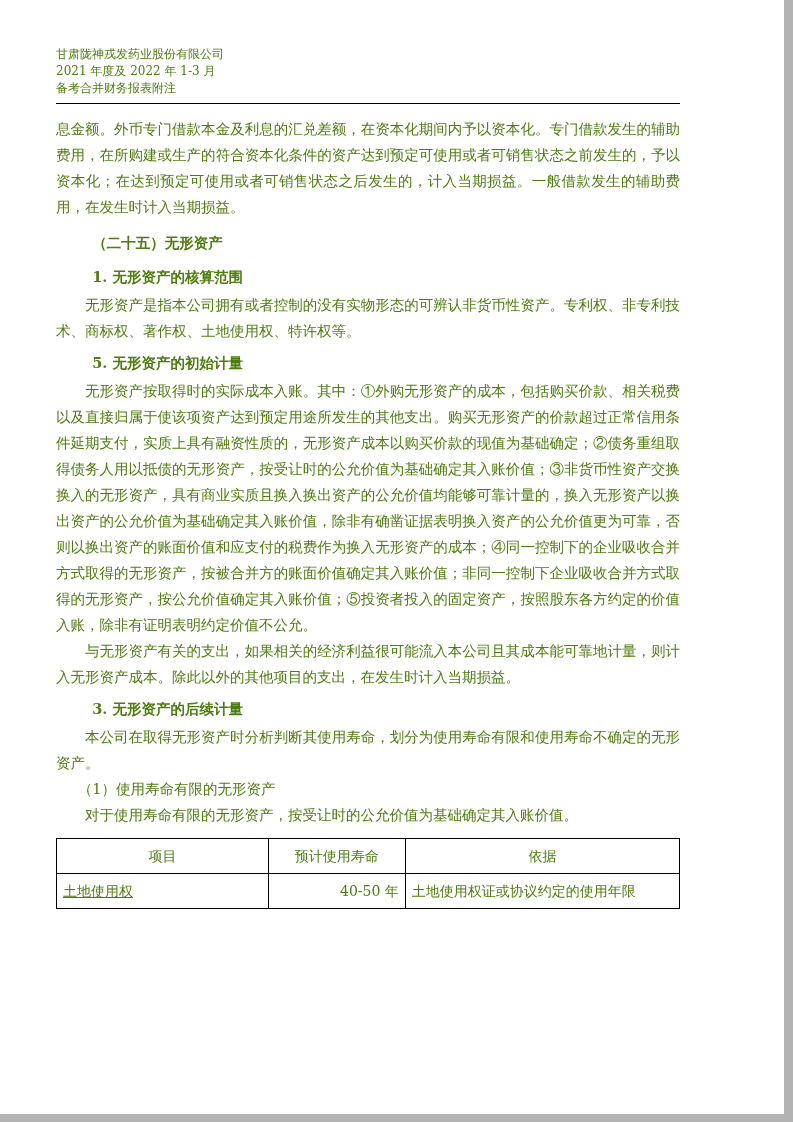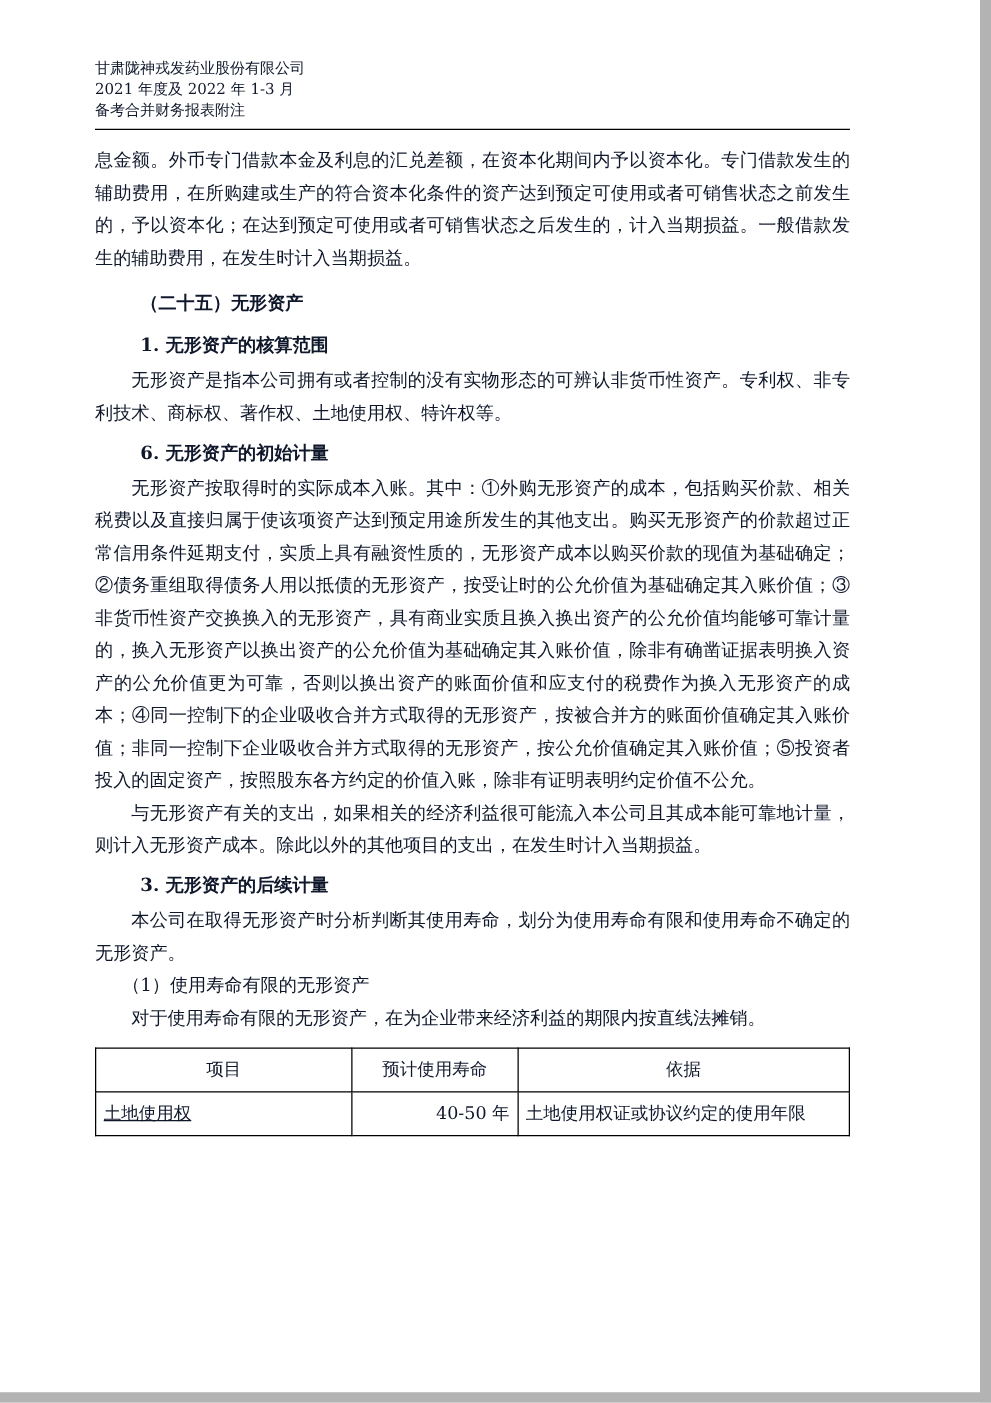--- a/index.html
+++ b/index.html
@@ -15,22 +15,22 @@
     overflow: hidden;
   }
   .page {
     position: absolute;
     top: 0;
     left: 0;
     width: 784px;
     height: 1114px;
     background: #ffffff;
     box-sizing: border-box;
-    padding: 46px 104px 0 76px;
-    color: #0f172a;
+    padding: 46px 104px 0 56px;
+    color: #4d7c0f;
   }
   .doc-header {
     font-size: 12px;
     line-height: 17px;
     padding-bottom: 6px;
     border-bottom: 1.5px solid #000;
   }
   .doc-header div { white-space: nowrap; }
   .body-text {
     font-size: 14.5px;
@@ -108,34 +108,34 @@
   <div class="body-text">
 
     <p class="para no-indent first">息金额。外币专门借款本金及利息的汇兑差额，在资本化期间内予以资本化。专门借款发生的辅助费用，在所购建或生产的符合资本化条件的资产达到预定可使用或者可销售状态之前发生的，予以资本化；在达到预定可使用或者可销售状态之后发生的，计入当期损益。一般借款发生的辅助费用，在发生时计入当期损益。</p>
 
     <p class="heading major">（二十五）无形资产</p>
 
     <p class="heading">1. 无形资产的核算范围</p>
 
     <p class="para">无形资产是指本公司拥有或者控制的没有实物形态的可辨认非货币性资产。专利权、非专利技术、商标权、著作权、土地使用权、特许权等。</p>
 
-    <p class="heading">6. 无形资产的初始计量</p>
+    <p class="heading">5. 无形资产的初始计量</p>
 
     <p class="para">无形资产按取得时的实际成本入账。其中：①外购无形资产的成本，包括购买价款、相关税费以及直接归属于使该项资产达到预定用途所发生的其他支出。购买无形资产的价款超过正常信用条件延期支付，实质上具有融资性质的，无形资产成本以购买价款的现值为基础确定；②债务重组取得债务人用以抵债的无形资产，按受让时的公允价值为基础确定其入账价值；③非货币性资产交换换入的无形资产，具有商业实质且换入换出资产的公允价值均能够可靠计量的，换入无形资产以换出资产的公允价值为基础确定其入账价值，除非有确凿证据表明换入资产的公允价值更为可靠，否则以换出资产的账面价值和应支付的税费作为换入无形资产的成本；④同一控制下的企业吸收合并方式取得的无形资产，按被合并方的账面价值确定其入账价值；非同一控制下企业吸收合并方式取得的无形资产，按公允价值确定其入账价值；⑤投资者投入的固定资产，按照股东各方约定的价值入账，除非有证明表明约定价值不公允。</p>
 
     <p class="para">与无形资产有关的支出，如果相关的经济利益很可能流入本公司且其成本能可靠地计量，则计入无形资产成本。除此以外的其他项目的支出，在发生时计入当期损益。</p>
 
 
     <p class="heading">3. 无形资产的后续计量</p>
 
     <p class="para">本公司在取得无形资产时分析判断其使用寿命，划分为使用寿命有限和使用寿命不确定的无形资产。</p>
 
     <p class="para" style="text-indent:1.5em">（1）使用寿命有限的无形资产</p>
 
-    <p class="para">对于使用寿命有限的无形资产，在为企业带来经济利益的期限内按直线法摊销。</p>
+    <p class="para">对于使用寿命有限的无形资产，按受让时的公允价值为基础确定其入账价值。</p>
 
 
     <table class="life-table">
       <thead>
         <tr>
           <th class="col-item">项目</th>
           <th class="col-life">预计使用寿命</th>
           <th class="col-basis">依据</th>
         </tr>
       </thead>

